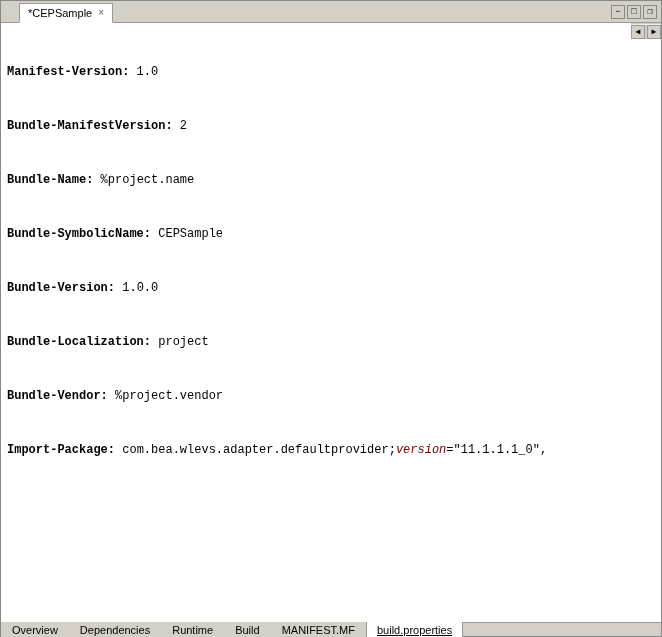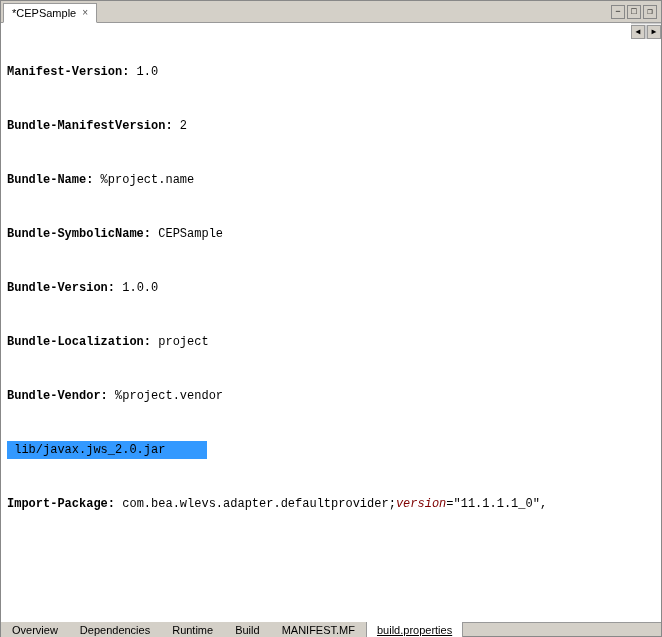--- a/index.html
+++ b/index.html
@@ -21,21 +21,21 @@
       background: #fff;
     }
 
     
     .tab-bar {
       display: flex;
       align-items: center;
       background: #d4d0c8;
       border-bottom: 1px solid #999;
       height: 22px;
-      padding-left: 2px;
+      padding-left: 18px;
       flex-shrink: 0;
     }
 
     .tab {
       display: flex;
       align-items: center;
       background: #ffffff;
       border: 1px solid #999;
       border-bottom: 1px solid #fff;
       padding: 2px 8px;
@@ -199,21 +199,20 @@
 
   <div class="editor-area">
     <div class="editor-content">
       <span class="line"><span class="key">Manifest-Version:</span><span class="value-normal"> 1.0</span></span>
       <span class="line"><span class="key">Bundle-ManifestVersion:</span><span class="value-normal"> 2</span></span>
       <span class="line"><span class="key">Bundle-Name:</span><span class="value-normal"> %project.name</span></span>
       <span class="line"><span class="key">Bundle-SymbolicName:</span><span class="value-normal"> CEPSample</span></span>
       <span class="line"><span class="key">Bundle-Version:</span><span class="value-normal"> 1.0.0</span></span>
       <span class="line"><span class="key">Bundle-Localization:</span><span class="value-normal"> project</span></span>
       <span class="line"><span class="key">Bundle-Vendor:</span><span class="value-normal"> %project.vendor</span></span>
-      <span class="line"><span class="highlighted-line"> lib/javax.jws_2.0.jar</span></span>
       <span class="line"><span class="key">Import-Package:</span><span class="value-normal"> com.bea.wlevs.adapter.defaultprovider;</span><span class="version-attr">version</span><span class="value-normal">="11.1.1.1_0",</span></span>
       
       
       
       
       
       
       
       
       

